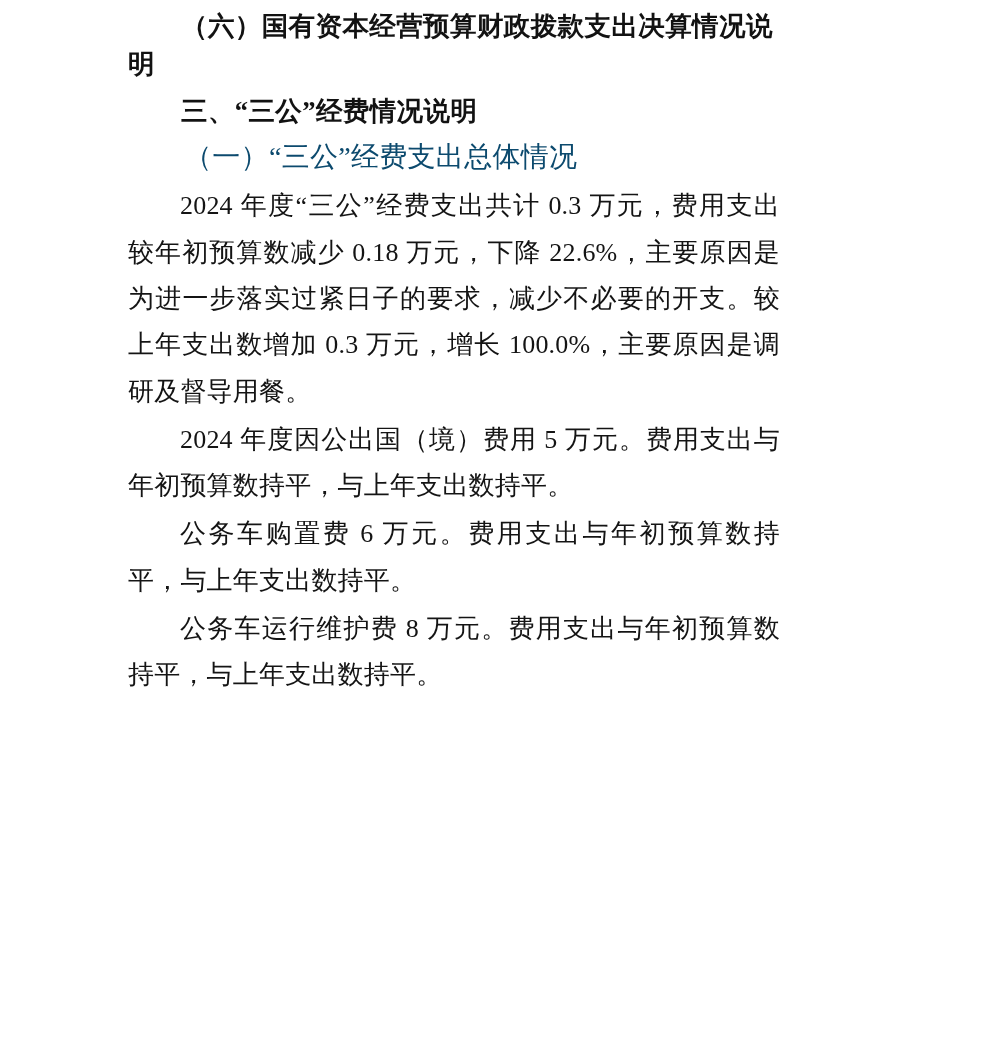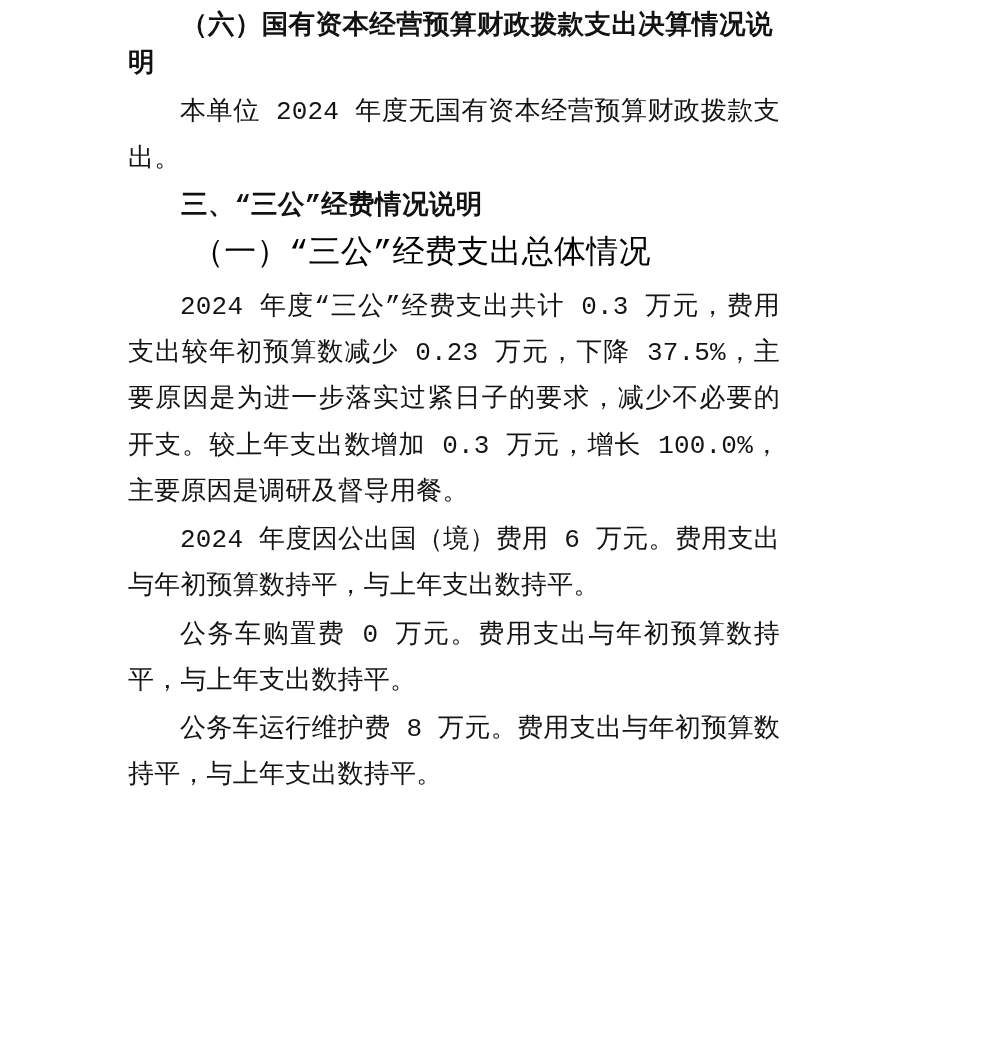--- a/index.html
+++ b/index.html
@@ -13,39 +13,38 @@
     font-family: "Liberation Serif", "DejaVu Serif", serif;
     color: #1a1a1a;
     overflow: hidden;
   }
   #page {
     box-sizing: border-box;
     width: 900px;
     height: 1059px;
     padding: 8px 120px 0 128px;
     background: #ffffff;
-    font-family: Liberation Mono, monospace;
   }
   .doc-heading {
     font-size: 26.5px;
     font-weight: 700;
     line-height: 1.42;
     letter-spacing: 0.4px;
     margin: 0 0 6px 0;
     text-indent: 2em;
     color: #121212;
   }
   .sub-heading {
-    font-size: 32px;
+    font-size: 28px;
     font-weight: 400;
     line-height: 1.45;
     letter-spacing: 0.3px;
     margin: 0 0 6px 0;
     text-indent: 2em;
-    color: #000000;
+    color: #0c4a6e;
   }
   .para {
     font-size: 26px;
     line-height: 1.78;
     letter-spacing: 0.2px;
     margin: 0 0 2px 0;
     text-indent: 2em;
     text-align: justify;
     text-justify: inter-ideograph;
     color: #141414;
@@ -55,31 +54,30 @@
   }
   .spacer-sm { height: 4px; }
 </style>
 </head>
 <body>
 
 <div id="page">
 
   <h2 class="doc-heading">（六）国有资本经营预算财政拨款支出决算情况说明</h2>
 
-  <p class="para">本单位 2024 年度无国有资本经营预算财政拨款支出。</p>
 
   <div class="spacer-sm"></div>
 
   <h2 class="doc-heading">三、“三公”经费情况说明</h2>
 
   <h3 class="sub-heading">（一）“三公”经费支出总体情况</h3>
 
-  <p class="para">2024 年度“三公”经费支出共计 0.3 万元，费用支出较年初预算数减少 0.23 万元，下降 37.5%，主要原因是为进一步落实过紧日子的要求，减少不必要的开支。较上年支出数增加 0.3 万元，增长 100.0%，主要原因是调研及督导用餐。</p>
+  <p class="para">2024 年度“三公”经费支出共计 0.3 万元，费用支出较年初预算数减少 0.18 万元，下降 22.6%，主要原因是为进一步落实过紧日子的要求，减少不必要的开支。较上年支出数增加 0.3 万元，增长 100.0%，主要原因是调研及督导用餐。</p>
 
 
-  <p class="para">2024 年度因公出国（境）费用 6 万元。费用支出与年初预算数持平，与上年支出数持平。</p>
+  <p class="para">2024 年度因公出国（境）费用 5 万元。费用支出与年初预算数持平，与上年支出数持平。</p>
 
-  <p class="para">公务车购置费 0 万元。费用支出与年初预算数持平，与上年支出数持平。</p>
+  <p class="para">公务车购置费 6 万元。费用支出与年初预算数持平，与上年支出数持平。</p>
 
   <p class="para">公务车运行维护费 8 万元。费用支出与年初预算数持平，与上年支出数持平。</p>
 
 
 </div>
 
 </body></html>

